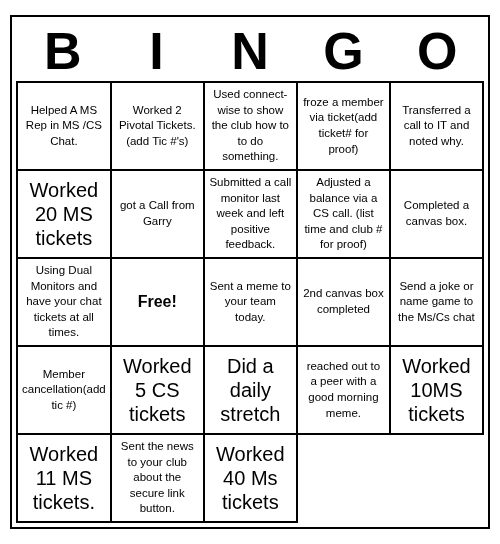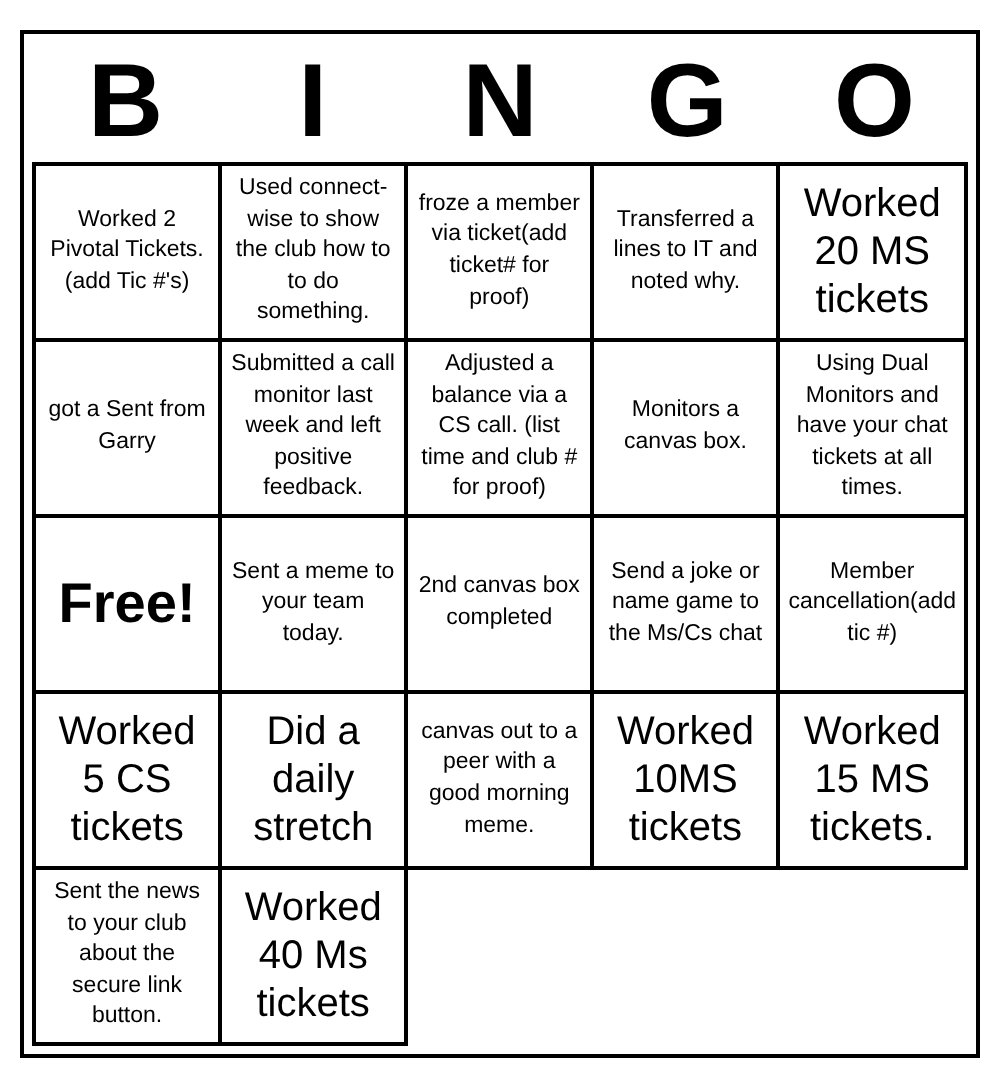--- a/index.html
+++ b/index.html
@@ -44,21 +44,21 @@
       display: flex;
       align-items: center;
       justify-content: center;
       padding: 4px;
       text-align: center;
       font-size: 11.5px;
       line-height: 1.35;
       position: relative;
     }
     .bingo-cell.free {
-      font-size: 28px;
+      font-size: 16px;
       font-weight: bold;
     }
     .bingo-cell.large-text {
       font-size: 20px;
       font-weight: normal;
       line-height: 1.2;
     }
     .cell-text {
       display: block;
       width: 100%;
@@ -71,46 +71,49 @@
   <div class="bingo-header">
 
   <div class="bingo-letter">B</div>
       <div class="bingo-letter">I</div>
       <div class="bingo-letter">N</div>
       <div class="bingo-letter">G</div>
       <div class="bingo-letter">O</div>
     </div>
   <div class="bingo-grid">
 
+  <div class="bingo-cell">
+        <span class="cell-text">Helped A MS Rep in MS /CS Chat.</span>
+      </div>
       <div class="bingo-cell">
         <span class="cell-text">Worked 2 Pivotal Tickets. (add Tic #'s)</span>
       </div>
       <div class="bingo-cell">
         <span class="cell-text">Used connect-wise to show the club how to to do something.</span>
       </div>
       <div class="bingo-cell">
         <span class="cell-text">froze a member via ticket(add ticket# for proof)</span>
       </div>
       <div class="bingo-cell">
-        <span class="cell-text">Transferred a lines to IT and noted why.</span>
+        <span class="cell-text">Transferred a call to IT and noted why.</span>
       </div>
       <div class="bingo-cell large-text">
         <span class="cell-text">Worked 20 MS tickets</span>
       </div>
       <div class="bingo-cell">
-        <span class="cell-text">got a Sent from Garry</span>
+        <span class="cell-text">got a Call from Garry</span>
       </div>
       <div class="bingo-cell">
         <span class="cell-text">Submitted a call monitor last week and left positive feedback.</span>
       </div>
       <div class="bingo-cell">
         <span class="cell-text">Adjusted a balance via a CS call. (list time and club # for proof)</span>
       </div>
       <div class="bingo-cell">
-        <span class="cell-text">Monitors a canvas box.</span>
+        <span class="cell-text">Completed a canvas box.</span>
       </div>
       <div class="bingo-cell">
         <span class="cell-text">Using Dual Monitors and have your chat tickets at all times.</span>
       </div>
       <div class="bingo-cell free">
         <span class="cell-text">Free!</span>
       </div>
       <div class="bingo-cell">
         <span class="cell-text">Sent a meme to your team today.</span>
       </div>
@@ -123,27 +126,27 @@
       <div class="bingo-cell">
         <span class="cell-text">Member cancellation(add tic #)</span>
       </div>
       <div class="bingo-cell large-text">
         <span class="cell-text">Worked 5 CS tickets</span>
       </div>
       <div class="bingo-cell large-text">
         <span class="cell-text">Did a daily stretch</span>
       </div>
       <div class="bingo-cell">
-        <span class="cell-text">canvas out to a peer with a good morning meme.</span>
+        <span class="cell-text">reached out to a peer with a good morning meme.</span>
       </div>
       <div class="bingo-cell large-text">
         <span class="cell-text">Worked 10MS tickets</span>
       </div>
       <div class="bingo-cell large-text">
-        <span class="cell-text">Worked 15 MS tickets.</span>
+        <span class="cell-text">Worked 11 MS tickets.</span>
       </div>
       <div class="bingo-cell">
         <span class="cell-text">Sent the news to your club about the secure link button.</span>
       </div>
       <div class="bingo-cell large-text">
         <span class="cell-text">Worked 40 Ms tickets</span>
       </div>
     </div>
 </div>
 

